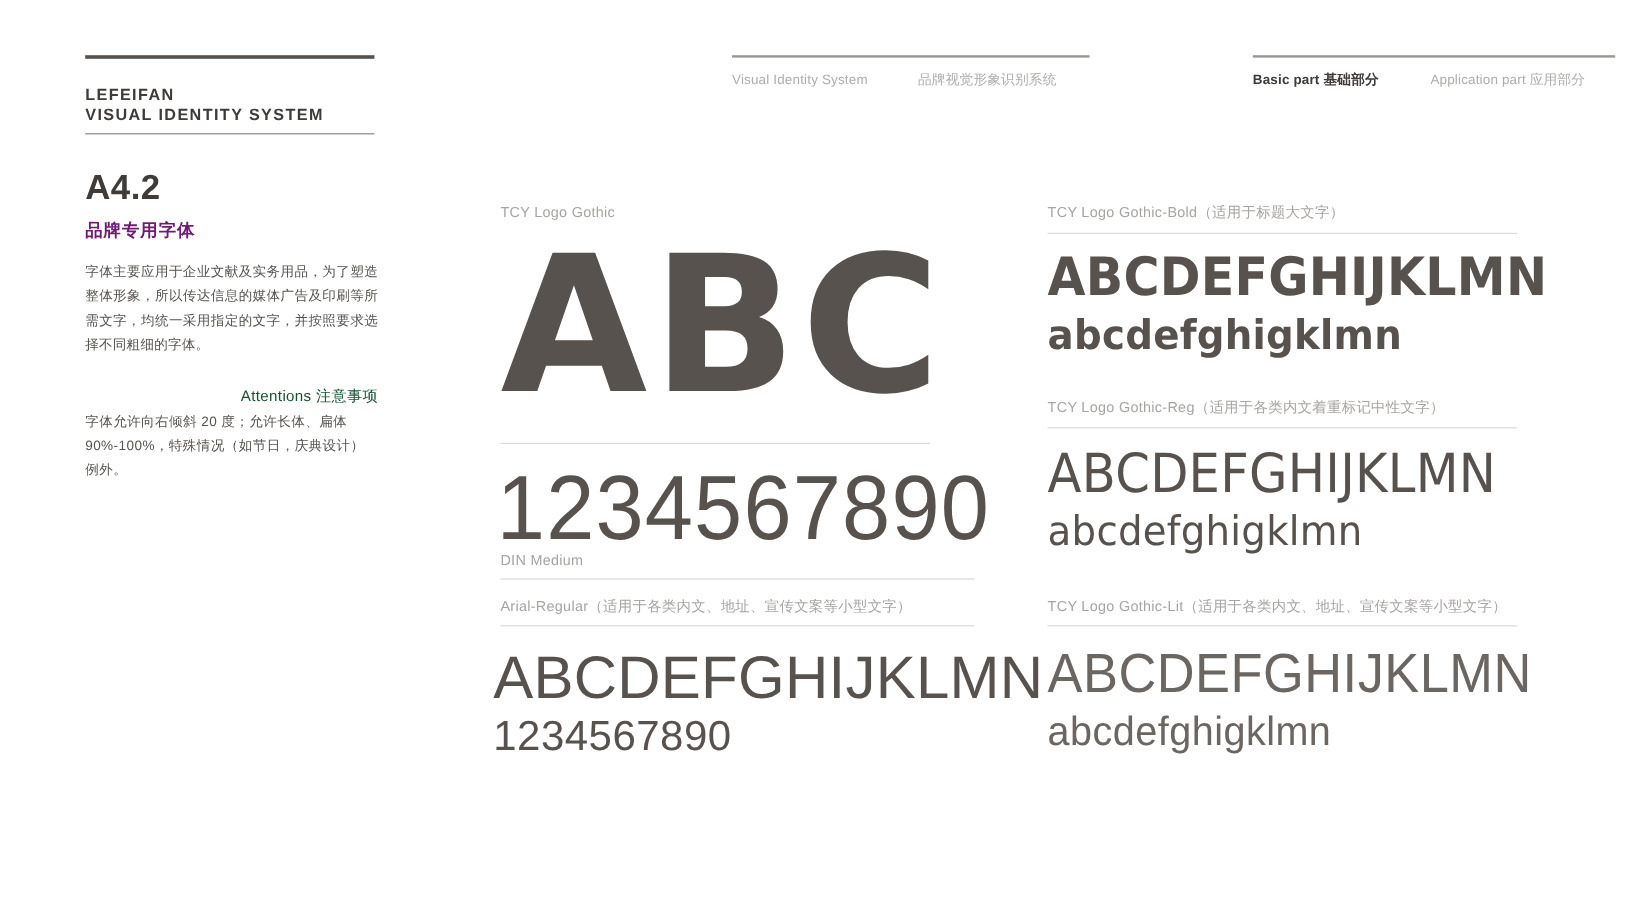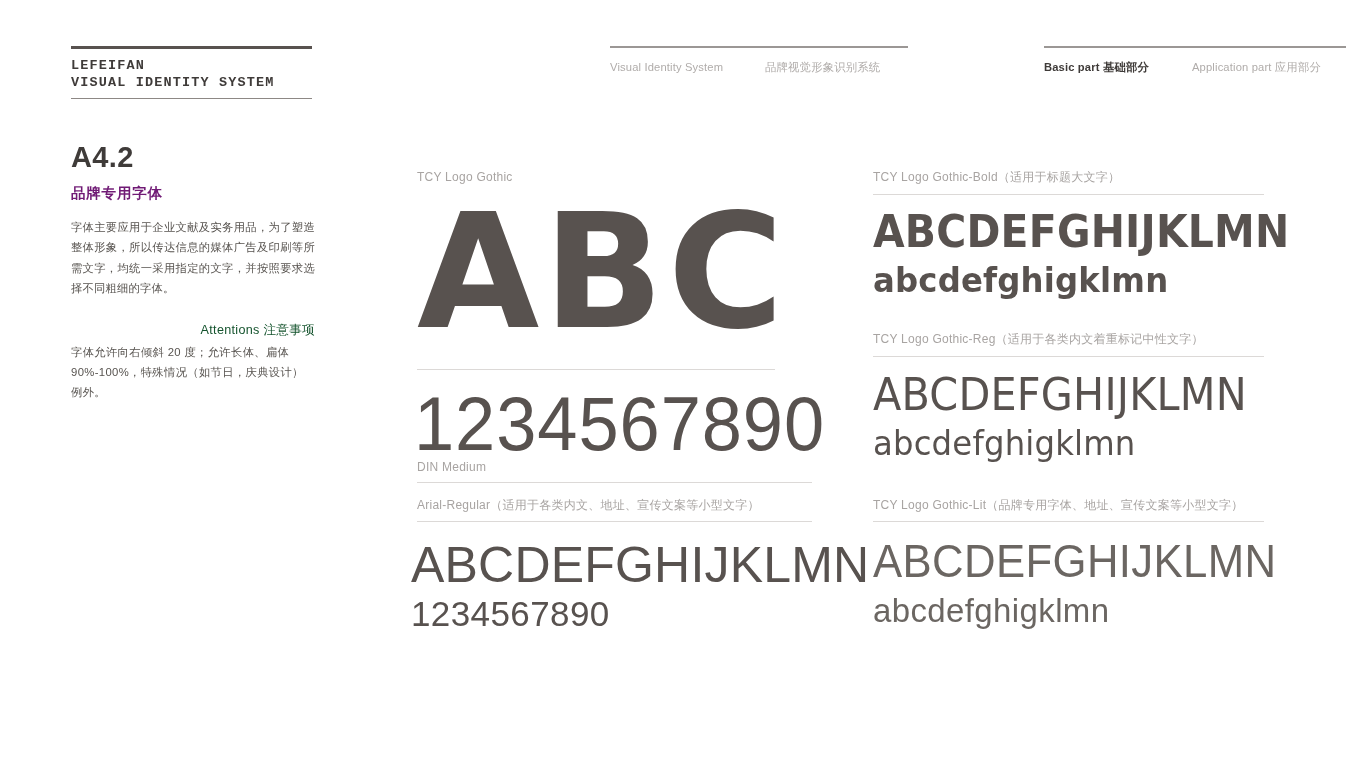--- a/index.html
+++ b/index.html
@@ -22,22 +22,21 @@
     left: 71px;
     top: 46px;
     width: 241px;
   }
   #brand-rule-top {
     height: 3px;
     background: #58524f;
     width: 100%;
   }
   #brand-names {
-    padding: 9px 0 7px 0;
-    font-family: Liberation Mono, monospace;
+    padding: 22px 0 7px 0;
   }
   .brand-line {
     font-size: 13.5px;
     font-weight: bold;
     letter-spacing: 1.15px;
     line-height: 16.5px;
     color: #3f3b39;
     white-space: nowrap;
   }
   #brand-rule-bottom {
@@ -330,21 +329,21 @@
 </div>
 <div class="col-right" style="top:356px;">
   <div class="spec-rule"></div>
 </div>
 <div class="col-right" style="top:368px;">
   <div class="sample" id="sample-reg-upper">ABCDEFGHIJKLMN</div>
   <div class="sample" id="sample-reg-lower">abcdefghigklmn</div>
 </div>
 
 <div class="col-right" style="top:498px;">
-  <div class="spec-label">TCY Logo Gothic-Lit（品牌专用字体、地址、宣传文案等小型文字）</div>
+  <div class="spec-label">TCY Logo Gothic-Lit（适用于各类内文、地址、宣传文案等小型文字）</div>
 </div>
 <div class="col-right" style="top:521px;">
   <div class="spec-rule"></div>
 </div>
 <div class="col-right" style="top:534px;">
   <div class="sample" id="sample-lit-upper">ABCDEFGHIJKLMN</div>
   <div class="sample" id="sample-lit-lower">abcdefghigklmn</div>
 </div>
 
 </body></html>

